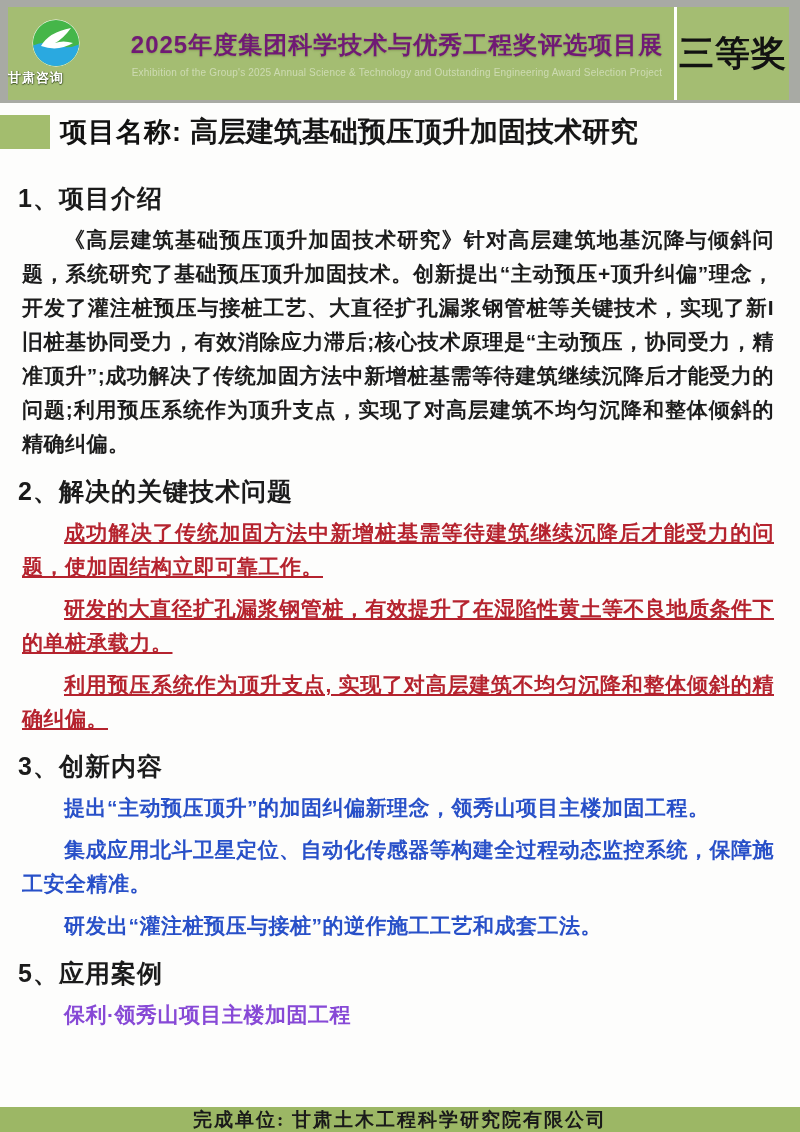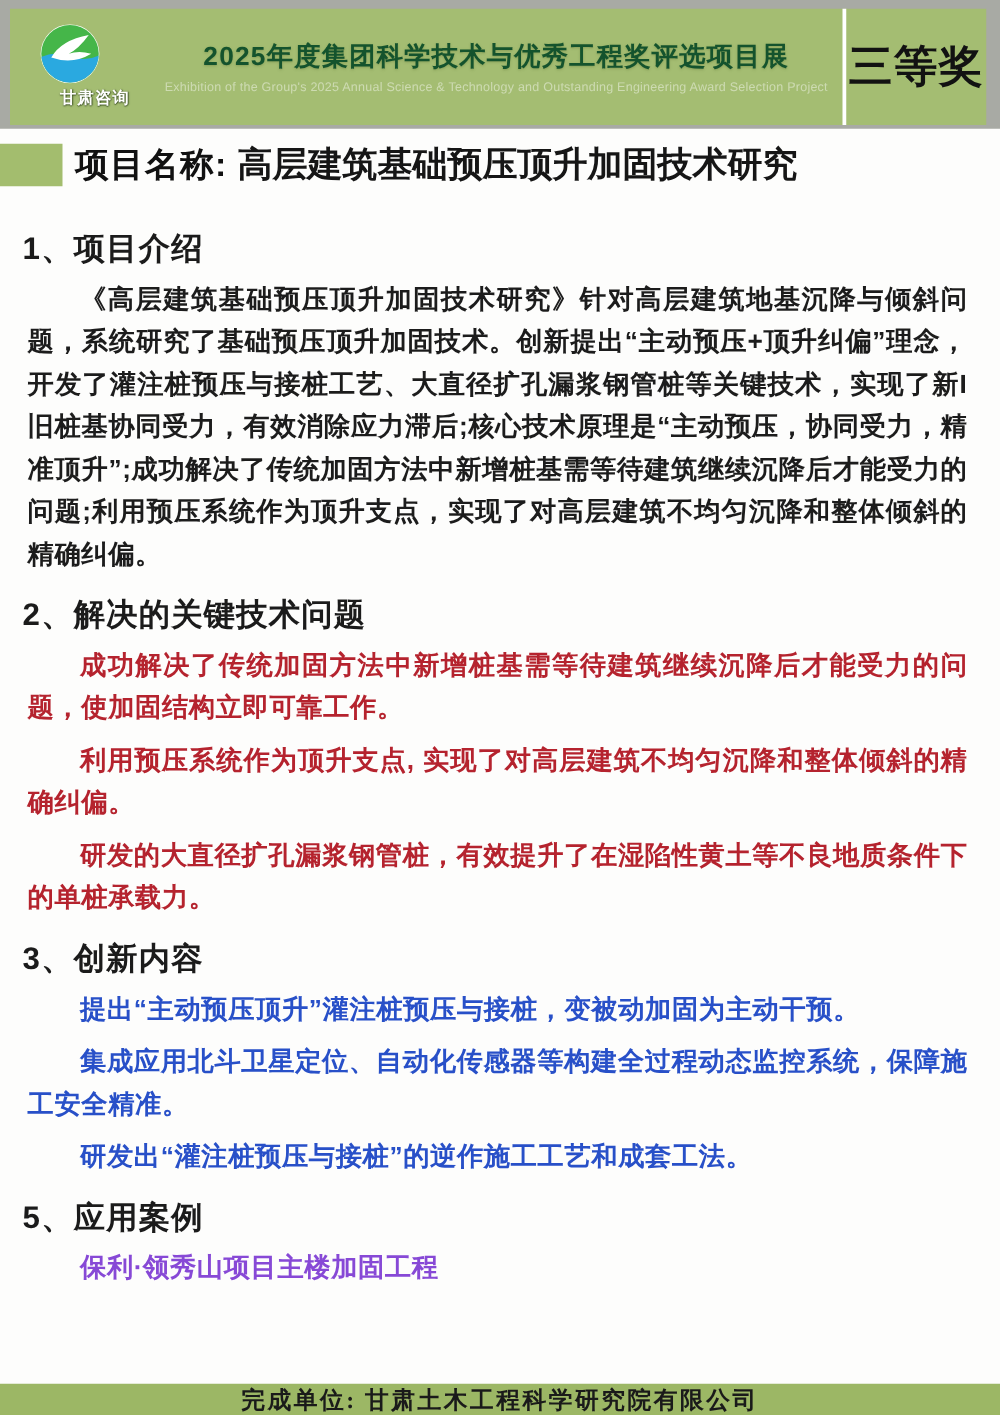--- a/index.html
+++ b/index.html
@@ -12,27 +12,27 @@
   
   .backdrop{position:absolute;top:0;left:0;width:800px;height:103px;background:#a8aaa4;}
   
   .header{
     position:absolute;top:7px;left:8px;width:781px;height:93px;
     background:#a4bd72;display:flex;flex-direction:row;align-items:stretch;
   }
   .header-left{position:relative;width:118px;flex:0 0 auto;}
   .logo-wrap{position:absolute;left:24px;top:12px;width:48px;height:48px;}
   .logo-caption{
-    position:absolute;left:0;top:62px;width:96px;text-align:right;
+    position:absolute;left:0;top:62px;width:96px;text-align:left;
     color:#fff;font-size:13px;font-weight:bold;letter-spacing:1px;
     text-shadow:0 1px 1px rgba(40,60,20,.8),1px 0 1px rgba(40,60,20,.6);
   }
   .header-center{flex:1 1 auto;display:flex;flex-direction:column;justify-content:center;align-items:center;padding-right:6px;}
   .header-title{
-    color:#14532d;font-size:21px;font-weight:bold;letter-spacing:1px;
+    color:#701a75;font-size:24px;font-weight:bold;letter-spacing:1px;
     white-space:nowrap;text-shadow:0 1px 2px rgba(80,100,40,.35);text-align:right;
   }
   .header-subtitle{
     margin-top:6px;color:rgba(255,255,255,.45);font-size:10px;letter-spacing:.2px;white-space:nowrap;
   }
   .header-divider{width:3px;background:#ffffff;flex:0 0 auto;}
   .header-award{
     flex:0 0 auto;width:112px;display:flex;align-items:center;justify-content:center;
     color:#121212;font-size:35px;font-weight:bold;letter-spacing:1px;
   }
@@ -48,21 +48,21 @@
   .content{position:absolute;top:168px;left:22px;width:752px;}
   .sec h2{
     margin:14px 0 8px -4px;font-size:25px;font-weight:600;color:#1b1b1b;letter-spacing:1px;
   }
   .sec{margin-bottom:10px;}
   .sec p{
     margin:0 0 9px 0;font-size:21px;font-weight:700;line-height:1.6;
     text-indent:2em;text-align:justify;letter-spacing:.5px;
   }
   .sec.s1 p{color:#1c1c1c;line-height:1.62;margin-bottom:14px;}
-  .sec.s2 p{color:#b5232e;}
+  .sec.s2 p{color:#b5232e;text-decoration:underline;}
   .sec.s3 p{color:#2850c8;}
   .sec.s4 p{color:#c9a32b;}
   .sec.s5 p{color:#8749d6;text-align:left;}
   .sec.s5 p{margin-bottom:14px;}
   
   .footer{
     position:absolute;left:0;bottom:0;width:800px;height:25px;background:#9cb765;
     display:flex;align-items:center;justify-content:center;
   }
   .footer-text{
@@ -111,27 +111,27 @@
 <div class="content">
 
   <div class="sec s1">
     <h2>1、项目介绍</h2>
     <p>《高层建筑基础预压顶升加固技术研究》针对高层建筑地基沉降与倾斜问题，系统研究了基础预压顶升加固技术。创新提出“主动预压+顶升纠偏”理念，开发了灌注桩预压与接桩工艺、大直径扩孔漏浆钢管桩等关键技术，实现了新I旧桩基协同受力，有效消除应力滞后;核心技术原理是“主动预压，协同受力，精准顶升”;成功解决了传统加固方法中新增桩基需等待建筑继续沉降后才能受力的问题;利用预压系统作为顶升支点，实现了对高层建筑不均匀沉降和整体倾斜的精确纠偏。</p>
   </div>
 
   <div class="sec s2">
     <h2>2、解决的关键技术问题</h2>
     <p>成功解决了传统加固方法中新增桩基需等待建筑继续沉降后才能受力的问题，使加固结构立即可靠工作。</p>
+    <p>研发的大直径扩孔漏浆钢管桩，有效提升了在湿陷性黄土等不良地质条件下的单桩承载力。</p>
     <p>利用预压系统作为顶升支点, 实现了对高层建筑不均匀沉降和整体倾斜的精确纠偏。</p>
-    <p>研发的大直径扩孔漏浆钢管桩，有效提升了在湿陷性黄土等不良地质条件下的单桩承载力。</p>
   </div>
 
   <div class="sec s3">
     <h2>3、创新内容</h2>
-    <p>提出“主动预压顶升”灌注桩预压与接桩，变被动加固为主动干预。</p>
+    <p>提出“主动预压顶升”的加固纠偏新理念，领秀山项目主楼加固工程。</p>
     <p>集成应用北斗卫星定位、自动化传感器等构建全过程动态监控系统，保障施工安全精准。</p>
     <p>研发出“灌注桩预压与接桩”的逆作施工工艺和成套工法。</p>
   </div>
 
 
   <div class="sec s5">
     <h2>5、应用案例</h2>
     <p>保利·领秀山项目主楼加固工程</p>
 
   </div>

